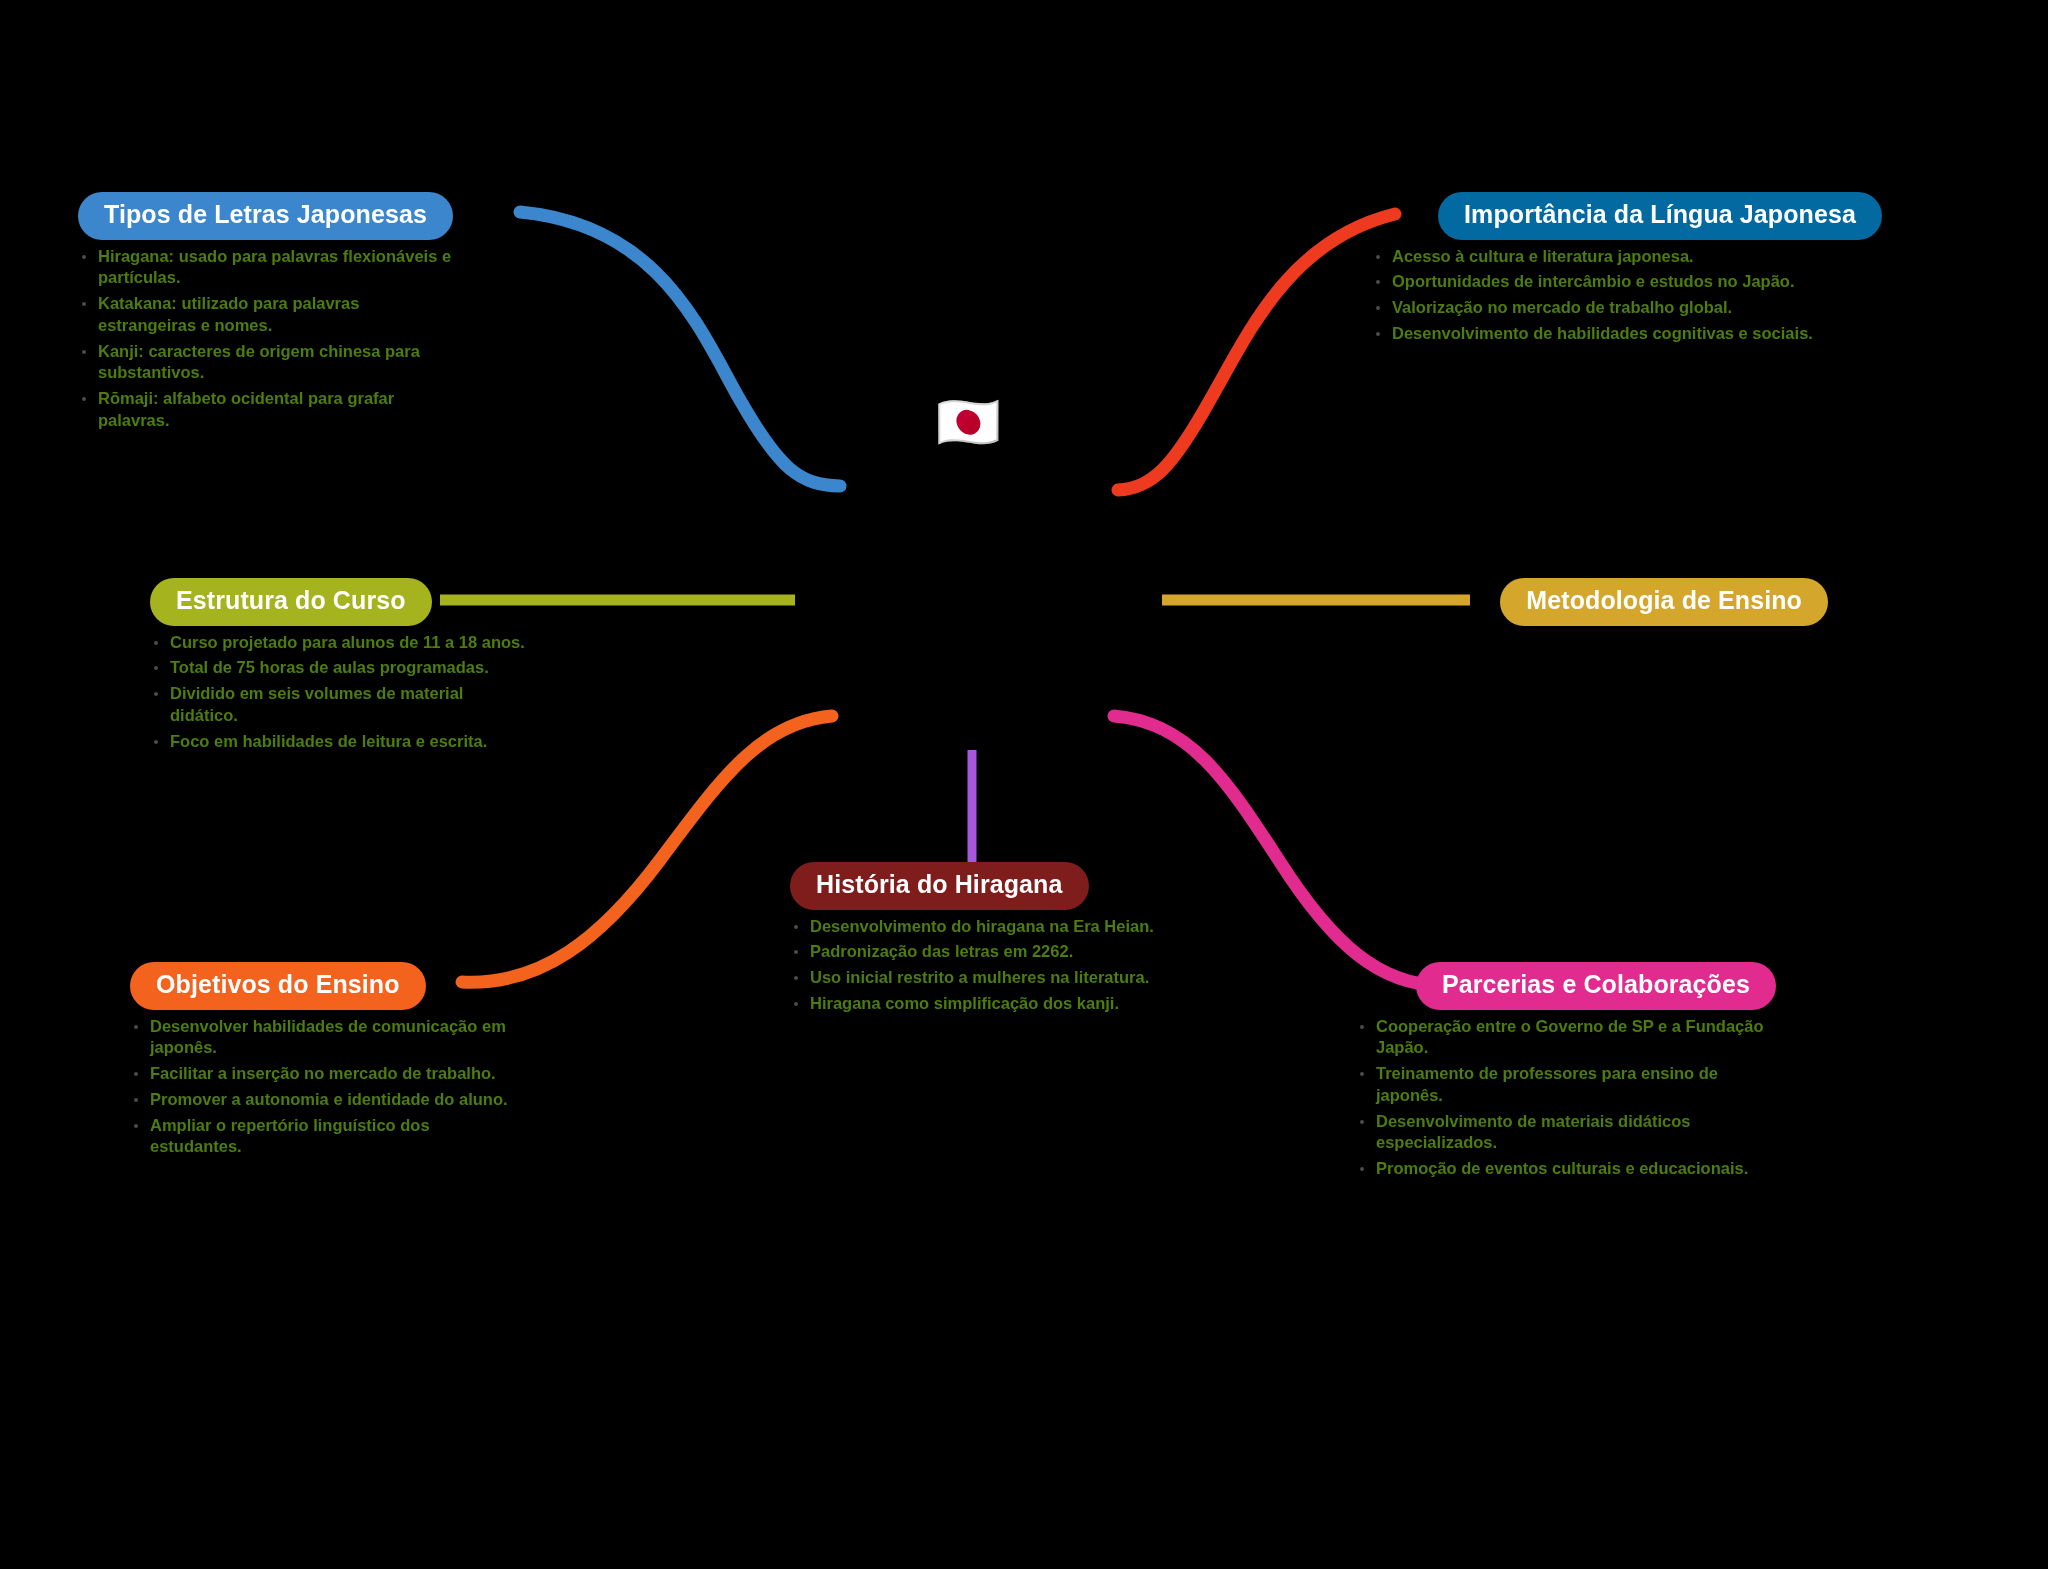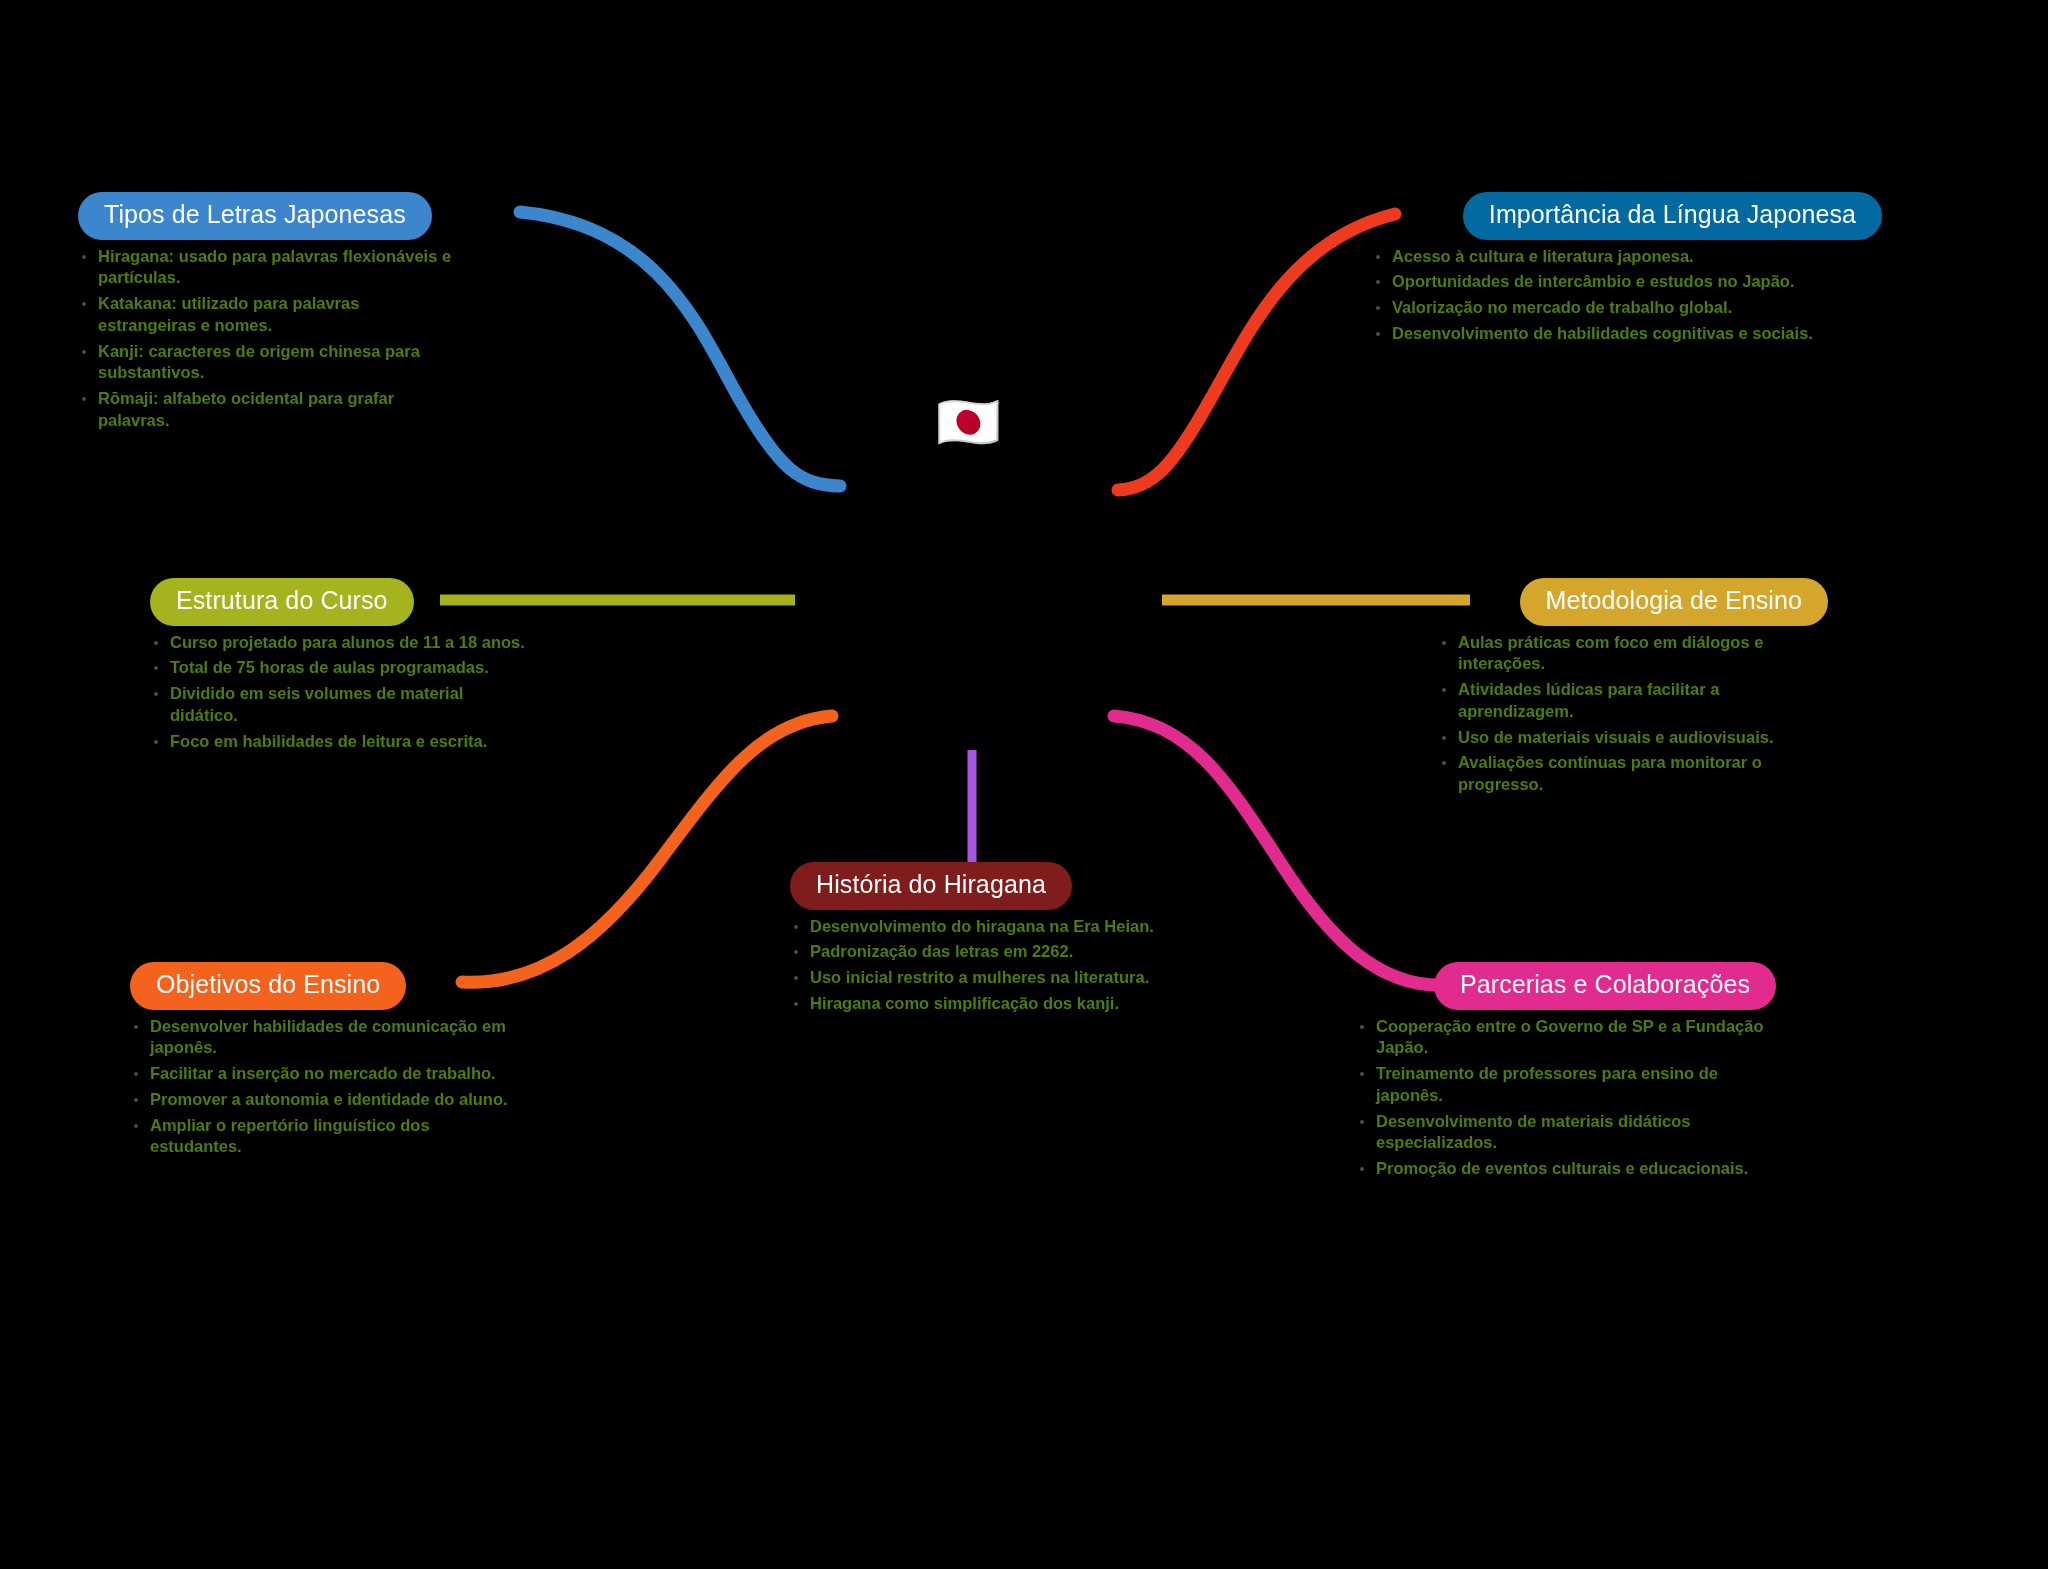--- a/index.html
+++ b/index.html
@@ -27,21 +27,21 @@
     position: absolute;
     width: 380px;
   }
   .branch.wide { width: 430px; }
   .pill {
     display: inline-block;
     border-radius: 999px;
     padding: 9px 26px 11px 26px;
     color: #ffffff;
     font-size: 25px;
-    font-weight: normal;
+    font-weight: bold;
     letter-spacing: .1px;
     line-height: 1.1;
     white-space: nowrap;
     text-align: center;
   }
   .pill-row { display: flex; }
   .pill-row.right { justify-content: flex-end; }
   ul.bullets {
     list-style: none;
     margin: 6px 0 0 0;
@@ -145,26 +145,20 @@
       <li>Total de 75 horas de aulas programadas.</li>
       <li>Dividido em seis volumes de material didático.</li>
       <li>Foco em habilidades de leitura e escrita.</li>
     </ul>
   </div>
 
   <div class="branch" id="n-metodologia">
     <div class="pill-row right">
       <div class="pill" style="background:#d4a72c">Metodologia de Ensino</div>
     </div>
-    <ul class="bullets bullets-indent-lg">
-      <li>Aulas práticas com foco em diálogos e interações.</li>
-      <li>Atividades lúdicas para facilitar a aprendizagem.</li>
-      <li>Uso de materiais visuais e audiovisuais.</li>
-      <li>Avaliações contínuas para monitorar o progresso.</li>
-    </ul>
   </div>
 
   <div class="branch" id="n-objetivos">
     <div class="pill-row">
       <div class="pill" style="background:#f4631e">Objetivos do Ensino</div>
     </div>
     <ul class="bullets bullets-indent">
       <li>Desenvolver habilidades de comunicação em japonês.</li>
       <li>Facilitar a inserção no mercado de trabalho.</li>
       <li>Promover a autonomia e identidade do aluno.</li>

